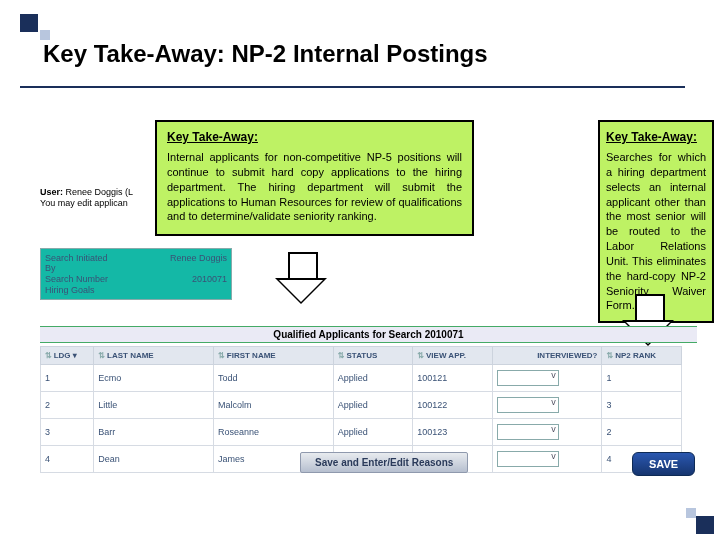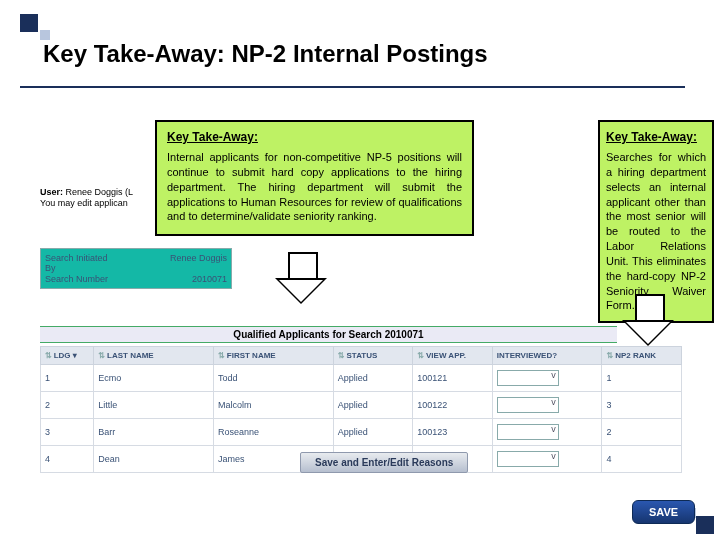--- a/index.html
+++ b/index.html
@@ -47,21 +47,21 @@
   }
   .appbg .line { margin:1px 0; }
   .panel {
     position:absolute; left:40px; top:248px; width:182px;
     border:1px solid #8aa; background:#14b8a6;
     padding:3px 4px; font-size:9px; color:#3a5276;
   }
   .panel .row { display:flex; justify-content:space-between; margin:1px 0; }
   .panel .row .k { width:72px; }
   .qual-header {
-    position:absolute; left:40px; top:326px; width:577px;
+    position:absolute; left:40px; top:326px; width:657px;
     text-align:center; font-size:10px; font-weight:bold; color:#000;
     border-top:1px solid #4a6; border-bottom:1px solid #4a6;
     background:#eaeaf5; padding:2px 0;
   }
   .tbl {
     position:absolute; left:40px; top:346px; width:642px;
     border-collapse:collapse; font-size:9px; color:#3a5276;
   }
   .tbl th {
     background:#e2e7ef; text-align:left; padding:4px 4px;
@@ -83,21 +83,20 @@
   .btn {
     display:inline-block; padding:4px 14px; border-radius:2px;
     font-size:10px; font-weight:bold;
     background:linear-gradient(#e8ebef,#b6bfcf);
     border:1px solid #8f99ad; color:#2a3a5a;
   }
   .btn.save {
     background:linear-gradient(#2a57b0,#16356f); color:#fff;
     border:1px solid #0e2a55; border-radius:6px; padding:5px 16px;
     font-size:11px;
-    margin-top:48px;
   }
   
   .arrow {
     position:absolute; width:52px; height:56px;
   }
   .arrow .stem {
     position:absolute; left:13px; top:0; width:26px; height:28px;
     border:2px solid #000; border-bottom:none; background:#fff;
   }
   .arrow .head {
@@ -150,33 +149,37 @@
 
 <div class="panel">
   <div class="row">
       <span class="k">Search Initiated By</span>
       <span>Renee Doggis</span>
     </div>
   <div class="row">
       <span class="k">Search Number</span>
       <span>2010071</span>
     </div>
+  <div class="row">
+      <span class="k">Hiring Goals</span>
+      <span></span>
+    </div>
 </div>
 
 <div class="qual-header">Qualified Applicants for Search 2010071</div>
 
 <table class="tbl">
   <thead>
     <tr>
       <th style="width:44px;"><span class="sort"></span><span>LDG ▾</span></th>
       <th style="width:110px;"><span class="sort"></span><span>LAST NAME</span></th>
       <th style="width:110px;"><span class="sort"></span><span>FIRST NAME</span></th>
       <th style="width:70px;margin-left:19px;"><span class="sort"></span><span>STATUS</span></th>
       <th style="width:70px;"><span class="sort"></span><span>VIEW APP.</span></th>
-      <th style="width:100px;"><span>INTERVIEWED?</span></th>
+      <th style="width:100px;text-align:right;"><span>INTERVIEWED?</span></th>
       <th style="width:70px;"><span class="sort"></span><span>NP2 RANK</span></th>
     </tr>
   </thead>
   <tbody>
     <tr>
       <td>1</td>
       <td>Ecmo</td>
       <td>Todd</td>
       <td>Applied</td>
       <td>100121</td>

